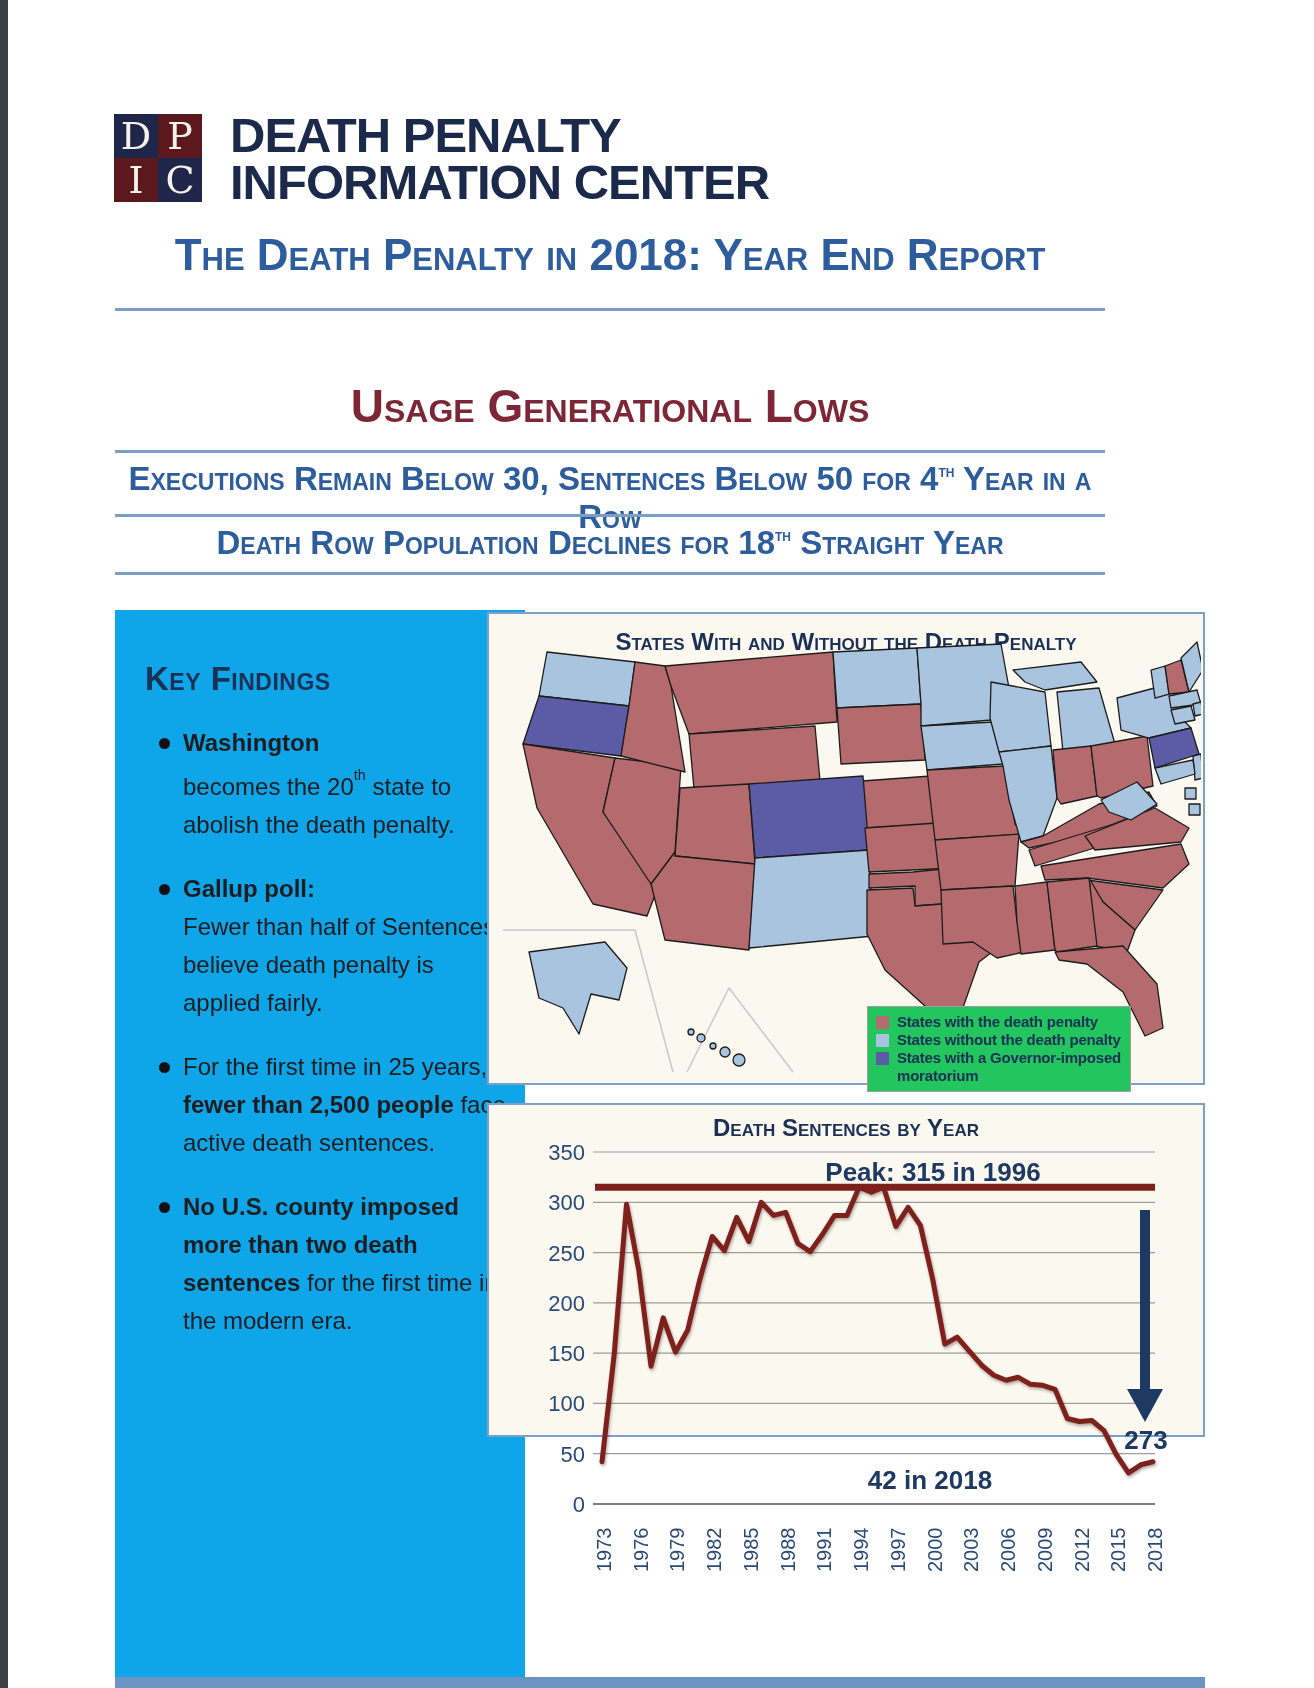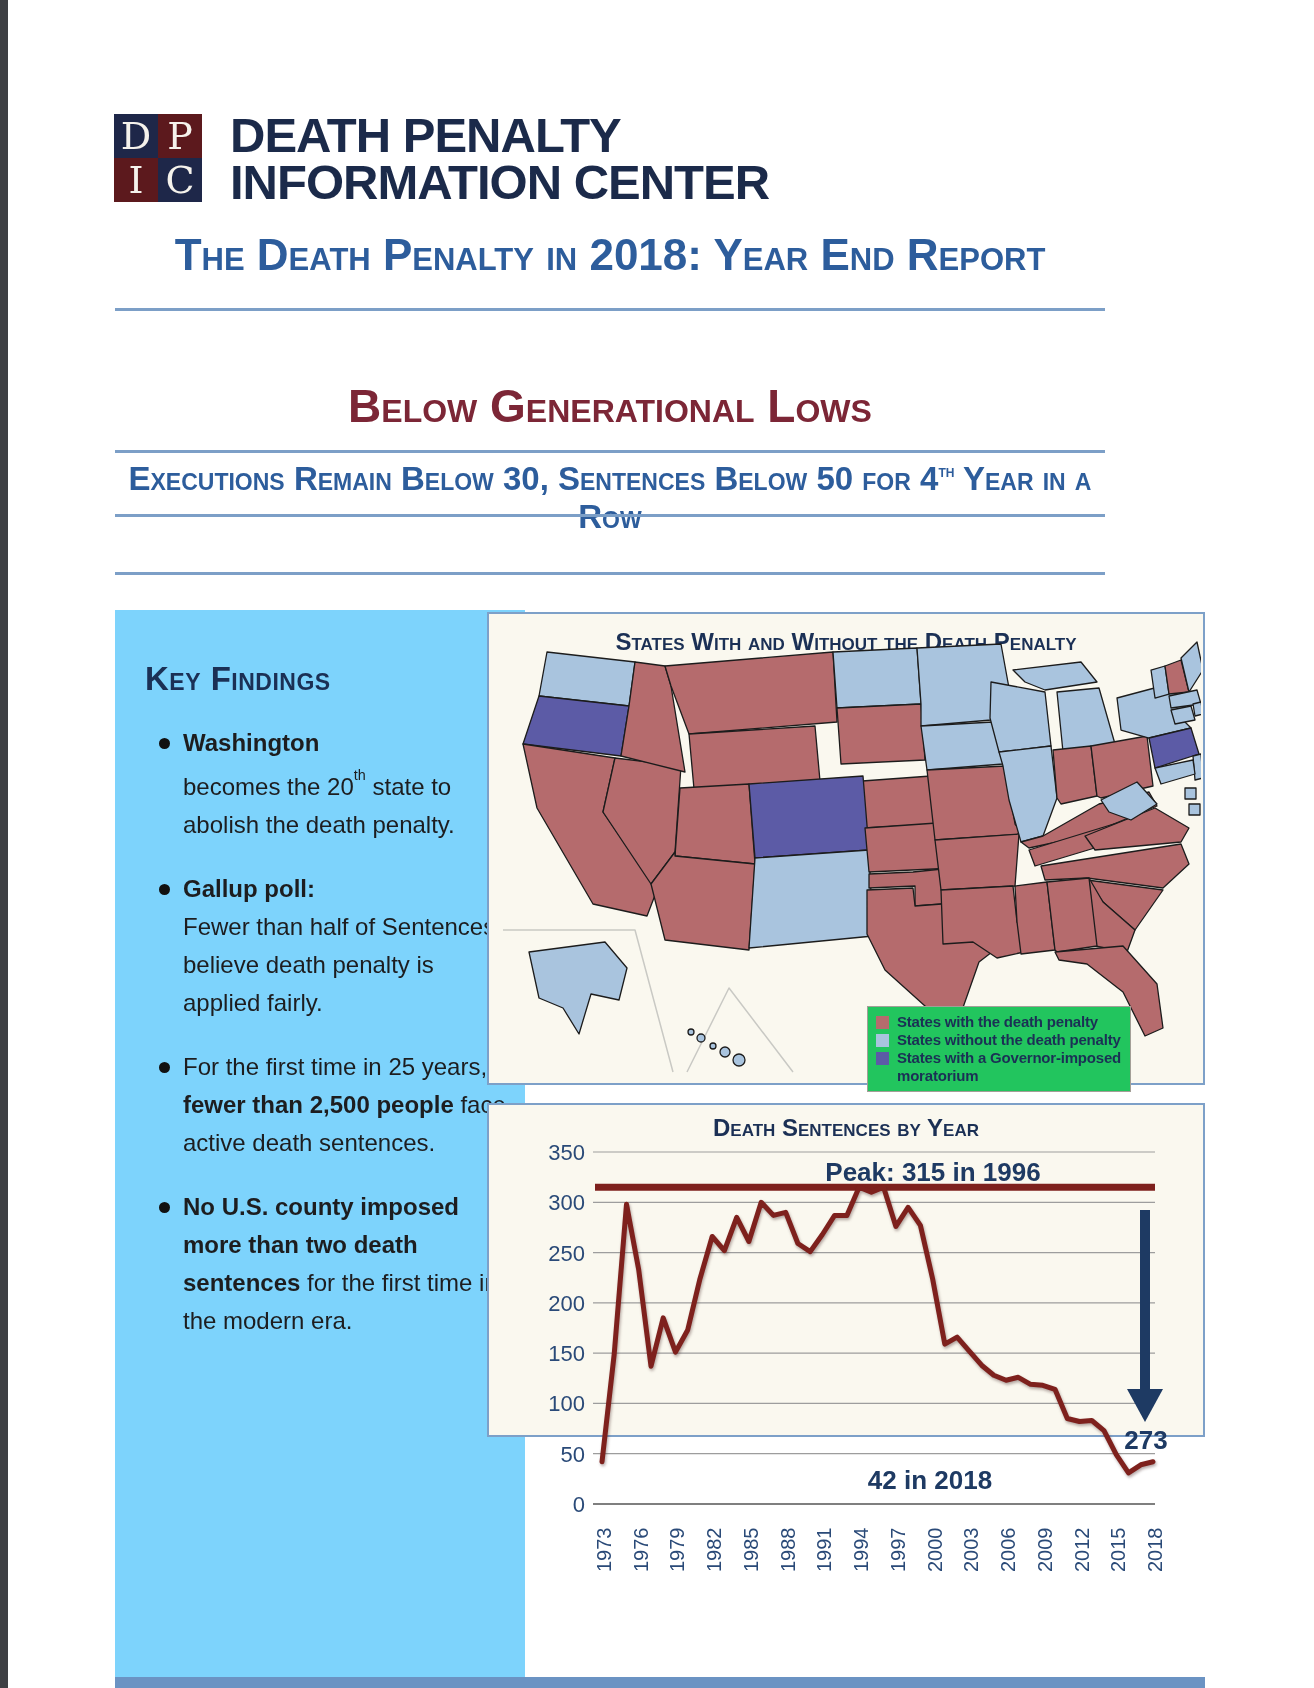--- a/index.html
+++ b/index.html
@@ -20,21 +20,21 @@
         font-variant:small-caps;font-weight:700;font-size:44px;color:#2d5d9c;letter-spacing:0;}
   .rule{position:absolute;left:115px;width:990px;height:3px;background:#7c9fc7;border:none;margin:0;}
   .r1{top:308px;} .r2{top:450px;} .r3{top:514px;} .r4{top:572px;}
   .main-title{position:absolute;left:115px;top:318px;width:990px;margin:0;text-align:center;
         font-variant:small-caps;font-weight:700;font-size:46px;line-height:59px;color:#7c2636;}
   .sub{position:absolute;left:115px;width:990px;margin:0;text-align:center;
         font-variant:small-caps;font-weight:700;font-size:33px;color:#2d5d9c;}
   .sub sup{font-size:0.52em;position:relative;top:-0.05em;}
   .sub.s1{top:460px;} .sub.s2{top:524px;}
   
-  .sidebar{position:absolute;left:115px;top:610px;width:410px;height:1078px;background:#7dd3fc;}
+  .sidebar{position:absolute;left:115px;top:610px;width:410px;height:1078px;background:#0ea5e9;}
   .sidebar h4{margin:50px 0 0 30px;font-variant:small-caps;font-weight:700;font-size:33px;
         color:#1b3055;letter-spacing:0.5px;}
   .sidebar ul{list-style:none;margin:26px 0 0 0;padding:0;}
   .sidebar li{position:relative;padding:0 18px 0 68px;margin-bottom:26px;
         font-size:24px;line-height:38px;color:#1d1d1f;}
   .sidebar li::before{content:"";position:absolute;left:44px;top:14px;width:11px;height:11px;
         border-radius:50%;background:#111;}
   .sidebar .bold{font-weight:700;}
   .sidebar sup{font-size:0.6em;position:relative;top:-0.45em;}
   
@@ -75,24 +75,25 @@
     <div class="sq maroon">I</div>
     <div class="sq navy">C</div>
   </div>
   <div class="logo-text">
     <div>DEATH PENALTY</div>
     <div>INFORMATION CENTER</div>
   </div>
 
   <h1 class="report-title">The Death Penalty in 2018: Year End Report</h1>
   <hr class="rule r1">
-  <h2 class="main-title"><br><span>Below Generational Lows</span></h2>
+  <h2 class="main-title"><br><span>Usage Generational Lows</span></h2>
   <hr class="rule r2">
   <h3 class="sub s1"><span>Executions Remain Below 30, Sentences Below 50 for 4</span><sup>th</sup><span> Year in a Row</span></h3>
   <hr class="rule r3">
+  <h3 class="sub s2"><span>Death Row Population Declines for 18</span><sup>th</sup><span> Straight Year</span></h3>
   <hr class="rule r4">
 
   <aside class="sidebar">
     <h4>Key Findings</h4>
     <ul>
       <li>
         <span class="bold">Washington</span><br>
         <span>becomes the 20</span><sup>th</sup><span> state to abolish the death penalty.</span>
       </li>
       <li>

